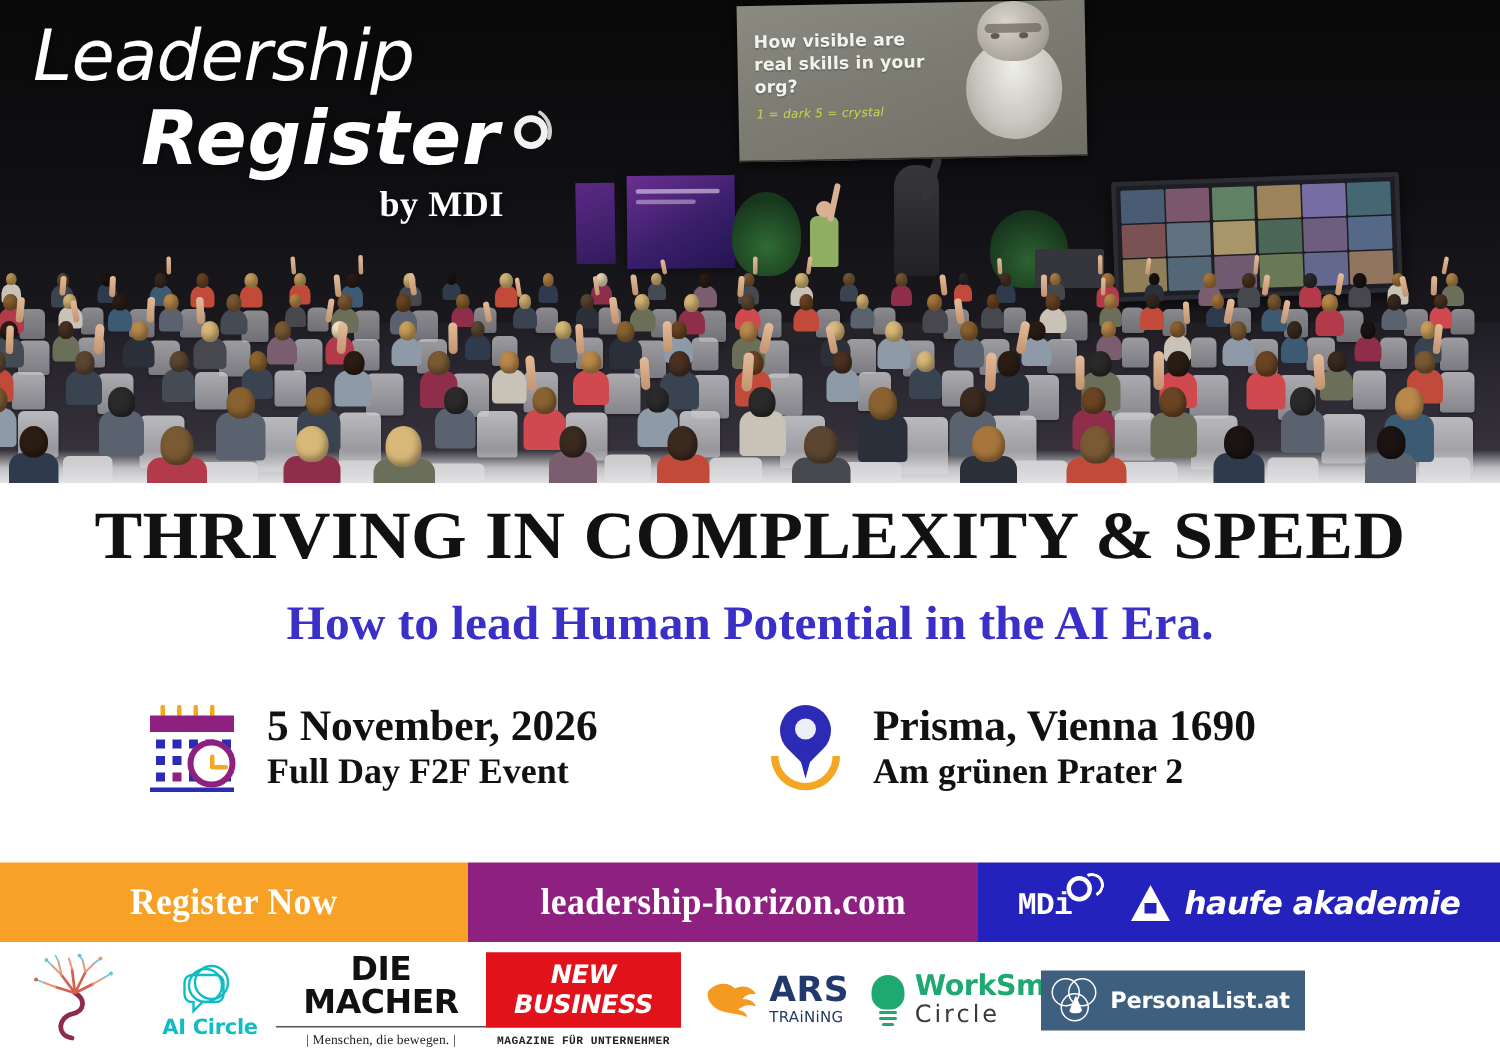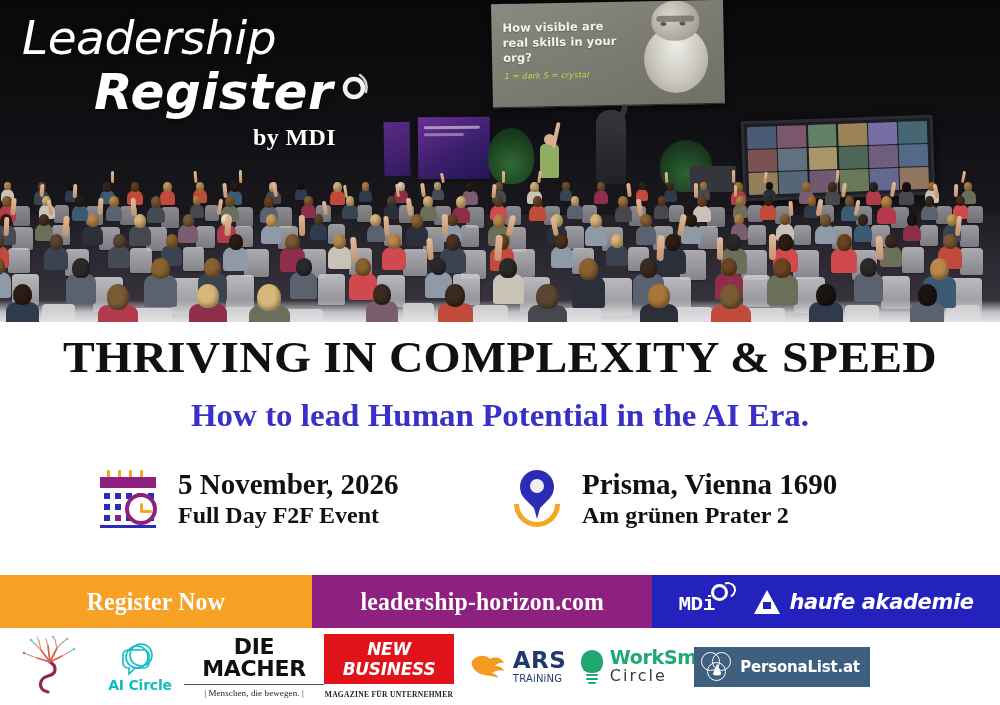--- a/index.html
+++ b/index.html
@@ -299,21 +299,21 @@
   .newbiz { text-align:center; }
   .newbiz .box {
     background:#e1121a; padding:3px 7px; display:inline-block;
     border:2px solid #e1121a;
   }
   .newbiz .box span {
     font-family:"DejaVu Sans", sans-serif; font-weight:700; font-size:17px; color:#fff;
     letter-spacing:-.3px; font-style:italic;
   }
   .newbiz .tag {
-    font-family:Liberation Serif, serif; font-weight:700; font-size:7.5px; color:#222;
+    font-family:Liberation Mono, monospace; font-weight:700; font-size:7.5px; color:#222;
     margin-top:6px; letter-spacing:.3px;
   }
   
   .training { display:flex; align-items:center; gap:5px; }
   .training .bird { position:relative; width:30px; height:32px; }
   .training .txt { text-align:left; }
   .training .nm {
     font-family:"DejaVu Sans", sans-serif; font-weight:700; font-size:21px; color:#1b67b2;
     letter-spacing:-.4px; line-height:1;
   }

